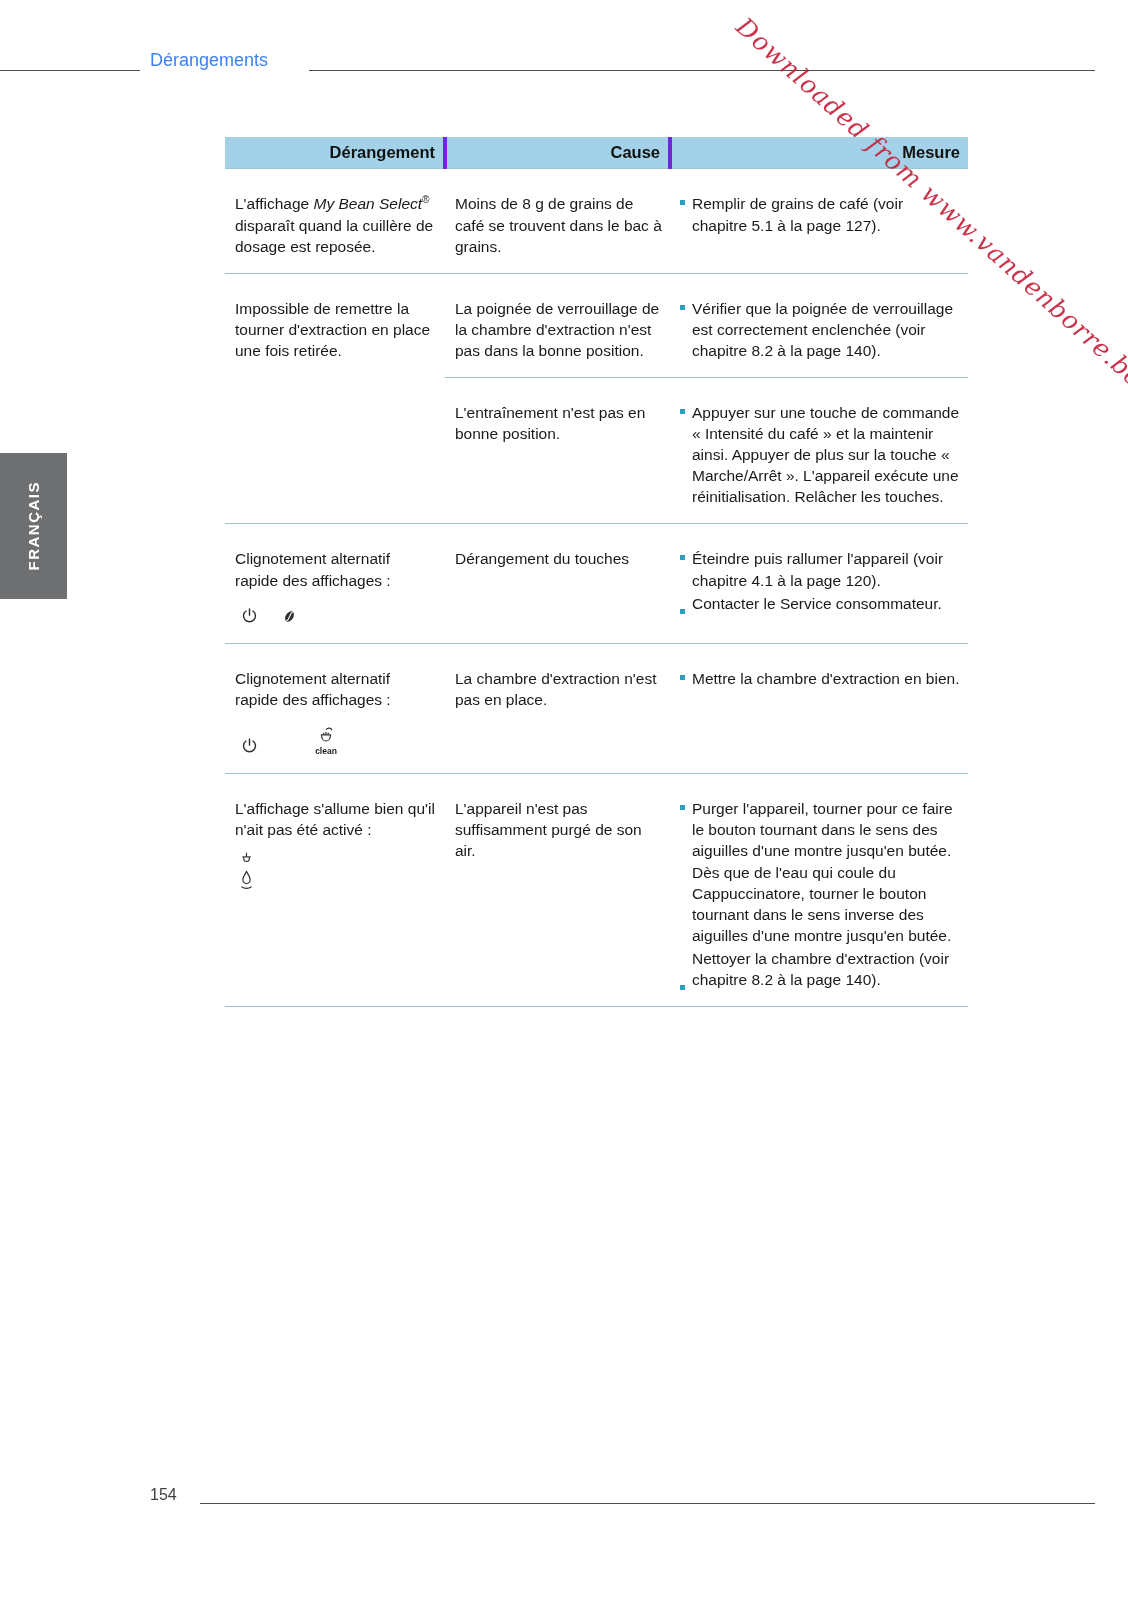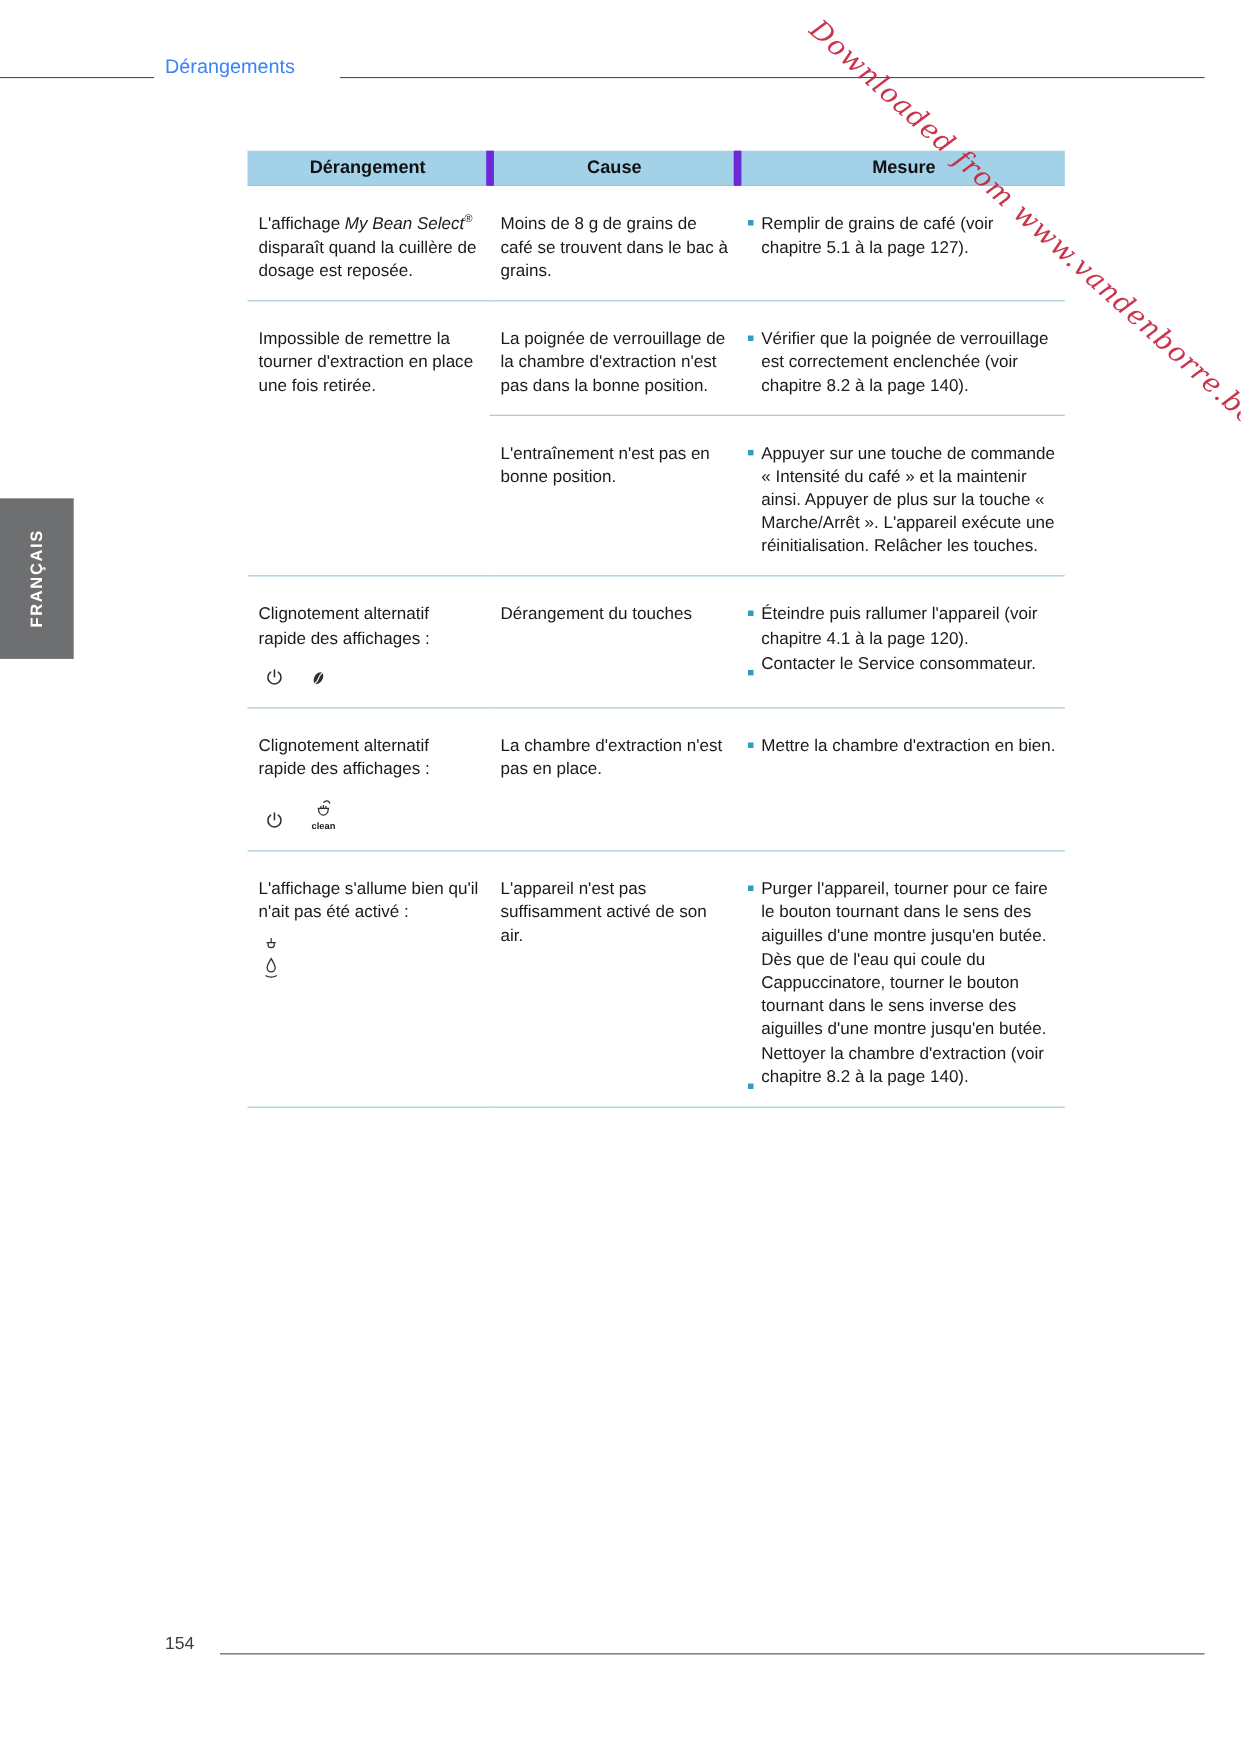--- a/index.html
+++ b/index.html
@@ -43,38 +43,38 @@
 
   
   .trouble-table {
     position:absolute; left:225px; top:137px; width:743px;
     border-collapse:collapse; table-layout:fixed;
     font-size:15.5px; line-height:1.36;
     border-bottom:1px solid #9cc3d6;
   }
   .trouble-table th {
     background:#a3d2e8; font-size:16.5px; font-weight:bold; color:#111;
-    text-align:center; padding:4px 8px 5px 10px;
-  }
-  .trouble-table th + th { border-left:7px solid #6d28d9; }
+    text-align:right; padding:4px 8px 5px 10px;
+  }
+  .trouble-table th + th { border-left:4px solid #6d28d9; }
   .trouble-table tbody td {
     vertical-align:top; padding:24px 8px 16px 10px;
     border-top:1px solid #9cc3d6;
   }
   .it { font-style:italic; }
   sup.reg { font-size:10px; font-style:italic; }
 
   
   .mi { display:flex; gap:7px; align-items:flex-start; }
   .mi + .mi { margin-top:2px;align-items:flex-end; }
   .bullet { flex:0 0 auto; width:5px; height:5px; background:#2e9fc0; margin-top:7px; }
 
   
   .icon-row { display:flex; align-items:flex-end; gap:24px; margin:16px 0 2px 6px; }
-  .icon-col { display:flex; flex-direction:column; align-items:center; }
+  .icon-col { display:flex; flex-direction:column; align-items:center;margin-left:32px; }
   .icon-label { font-size:8.5px; font-weight:bold; line-height:1; margin-top:1px; }
   .icon-stack { display:flex; flex-direction:column; gap:4px; margin:12px 0 0 4px; align-items:flex-start; }
 </style>
 </head>
 <body>
 
 <div class="page">
 
   <div class="watermark">Downloaded from www.vandenborre.be</div>
 
@@ -198,21 +198,21 @@
                 <path d="M10 1 v6"></path>
                 <path d="M4 7 h12"></path>
                 <path d="M6 7 v3 a4 3.5 0 0 0 8 0 v-3"></path>
               </svg>
             <svg width="15" height="19" viewBox="0 0 20 26" fill="none" stroke="#2f2f2f" stroke-width="1.6">
                 <path d="M10 2 C7 7 5 10 5 13.5 a5 5 0 0 0 10 0 C15 10 13 7 10 2 z"></path>
                 <path d="M3 23 c4 2.5 10 2.5 14 0"></path>
               </svg>
           </div>
         </td>
-        <td>L'appareil n'est pas suffisamment activé de son air.</td>
+        <td>L'appareil n'est pas suffisamment purgé de son air.</td>
         <td>
           <div class="mi">
               <span class="bullet"></span>
               <span>Purger l'appareil, tourner pour ce faire le bouton tournant dans le sens des aiguilles d'une montre jusqu'en butée. Dès que de l'eau qui coule du Cappuccinatore, tourner le bouton tournant dans le sens inverse des aiguilles d'une montre jusqu'en butée.</span>
             </div>
           <div class="mi">
               <span class="bullet"></span>
               <span>Nettoyer la chambre d'extraction (voir chapitre 8.2 à la page 140).</span>
             </div>
         </td>

